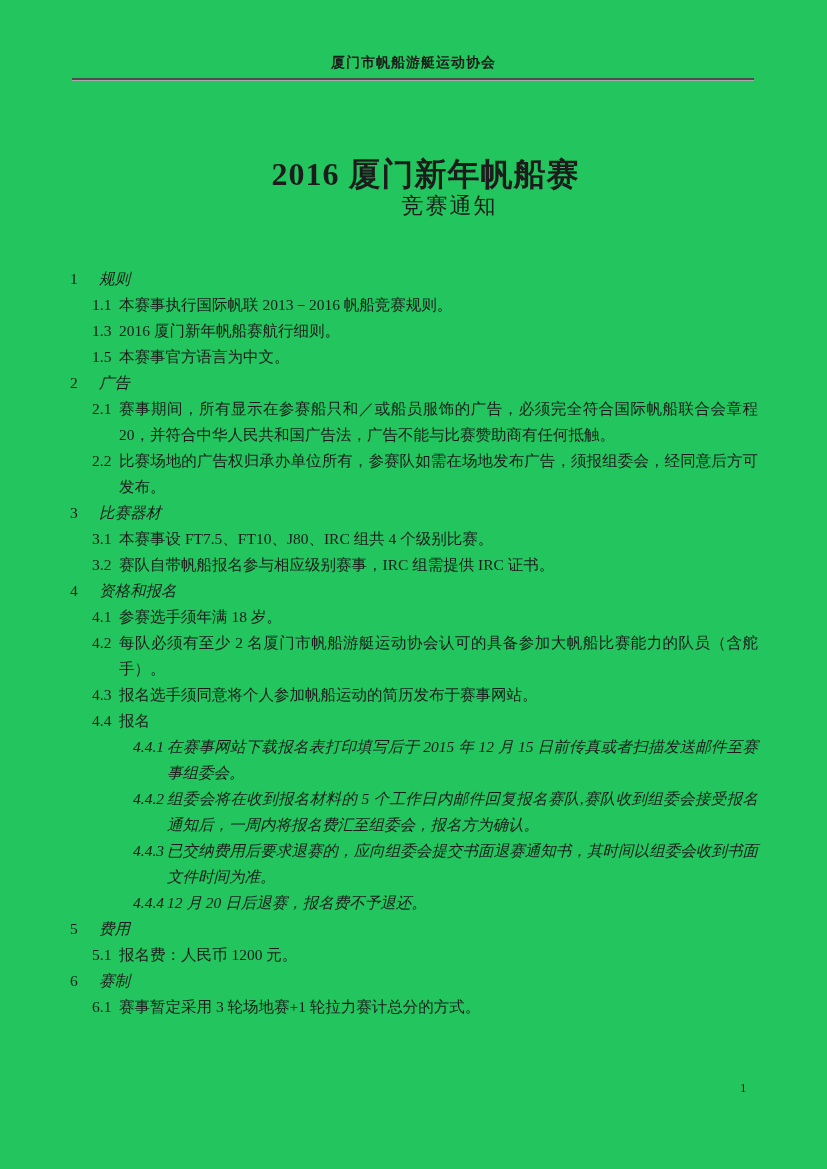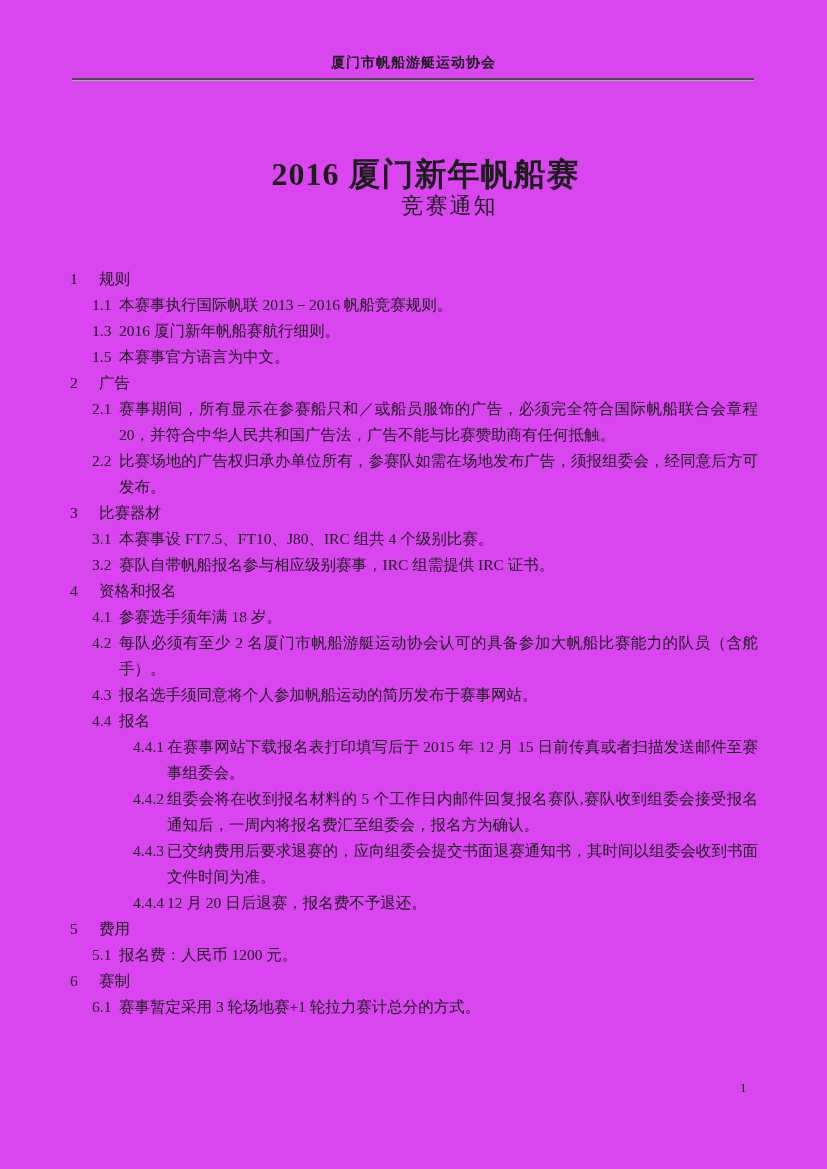--- a/index.html
+++ b/index.html
@@ -4,21 +4,21 @@
 <style>
   html, body {
     margin: 0;
     padding: 0;
     background: #ffffff;
   }
   .page {
     position: relative;
     width: 827px;
     height: 1169px;
-    background: #d946ef;
+    background: #22c55e;
     color: #1c1c1c;
     font-family: "Liberation Serif", "DejaVu Serif", serif;
     overflow: hidden;
   }
   .header-org {
     position: absolute;
     top: 54px;
     left: 0;
     width: 100%;
     text-align: center;
@@ -69,36 +69,38 @@
     line-height: 26px;
   }
   .sec-head {
     display: flex;
   }
   .sec-num {
     flex: 0 0 29px;
   }
   .sec-title {
     flex: 1;
+    font-style: italic;
   }
   .clause {
     display: flex;
     padding-left: 22px;
   }
   .clause .c-num {
     flex: 0 0 27px;
     white-space: nowrap;
   }
   .clause .c-text {
     flex: 1;
     text-align: justify;
   }
   .subclause {
     display: flex;
     padding-left: 63px;
+    font-style: italic;
   }
   .subclause .c-num {
     flex: 0 0 34px;
     white-space: nowrap;
   }
   .subclause .c-text {
     flex: 1;
     text-align: justify;
   }
   .page-number {

